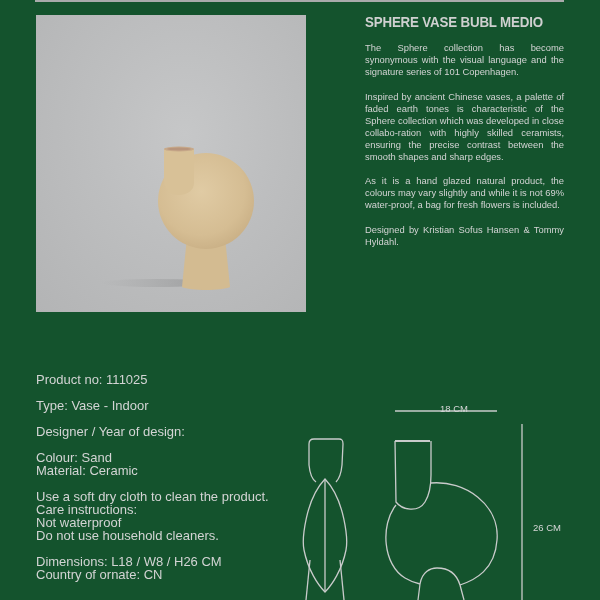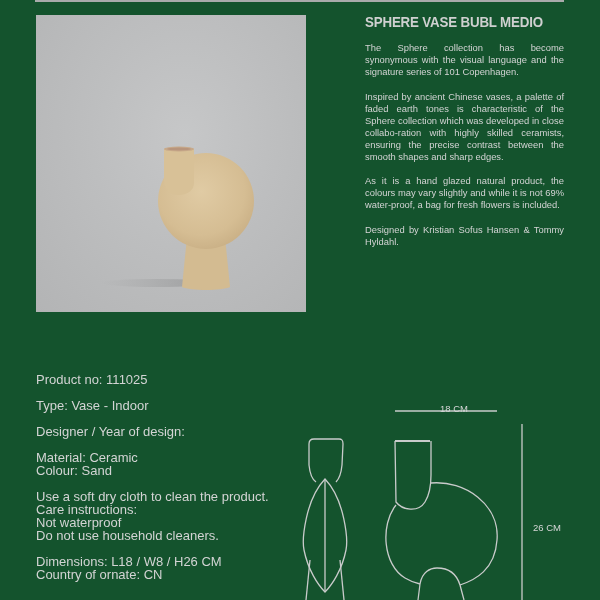--- a/index.html
+++ b/index.html
@@ -96,22 +96,22 @@
     <div class="block">
       <span class="line">Product no: 111025</span>
     </div>
     <div class="block">
       <span class="line">Type: Vase - Indoor</span>
     </div>
     <div class="block">
       <span class="line">Designer / Year of design:</span>
     </div>
     <div class="block">
+      <span class="line">Colour:  Sand</span>
       <span class="line">Material: Ceramic</span>
-      <span class="line">Colour:  Sand</span>
     </div>
     <div class="block">
       <span class="line">Use a soft dry cloth to clean the product.</span>
       <span class="line">Care instructions:</span>
       <span class="line">Not waterproof</span>
       <span class="line">Do not use household cleaners.</span>
     </div>
     <div class="block">
       <span class="line">Dimensions: L18 / W8 / H26 CM</span>
       <span class="line">Country of ornate: CN</span>

